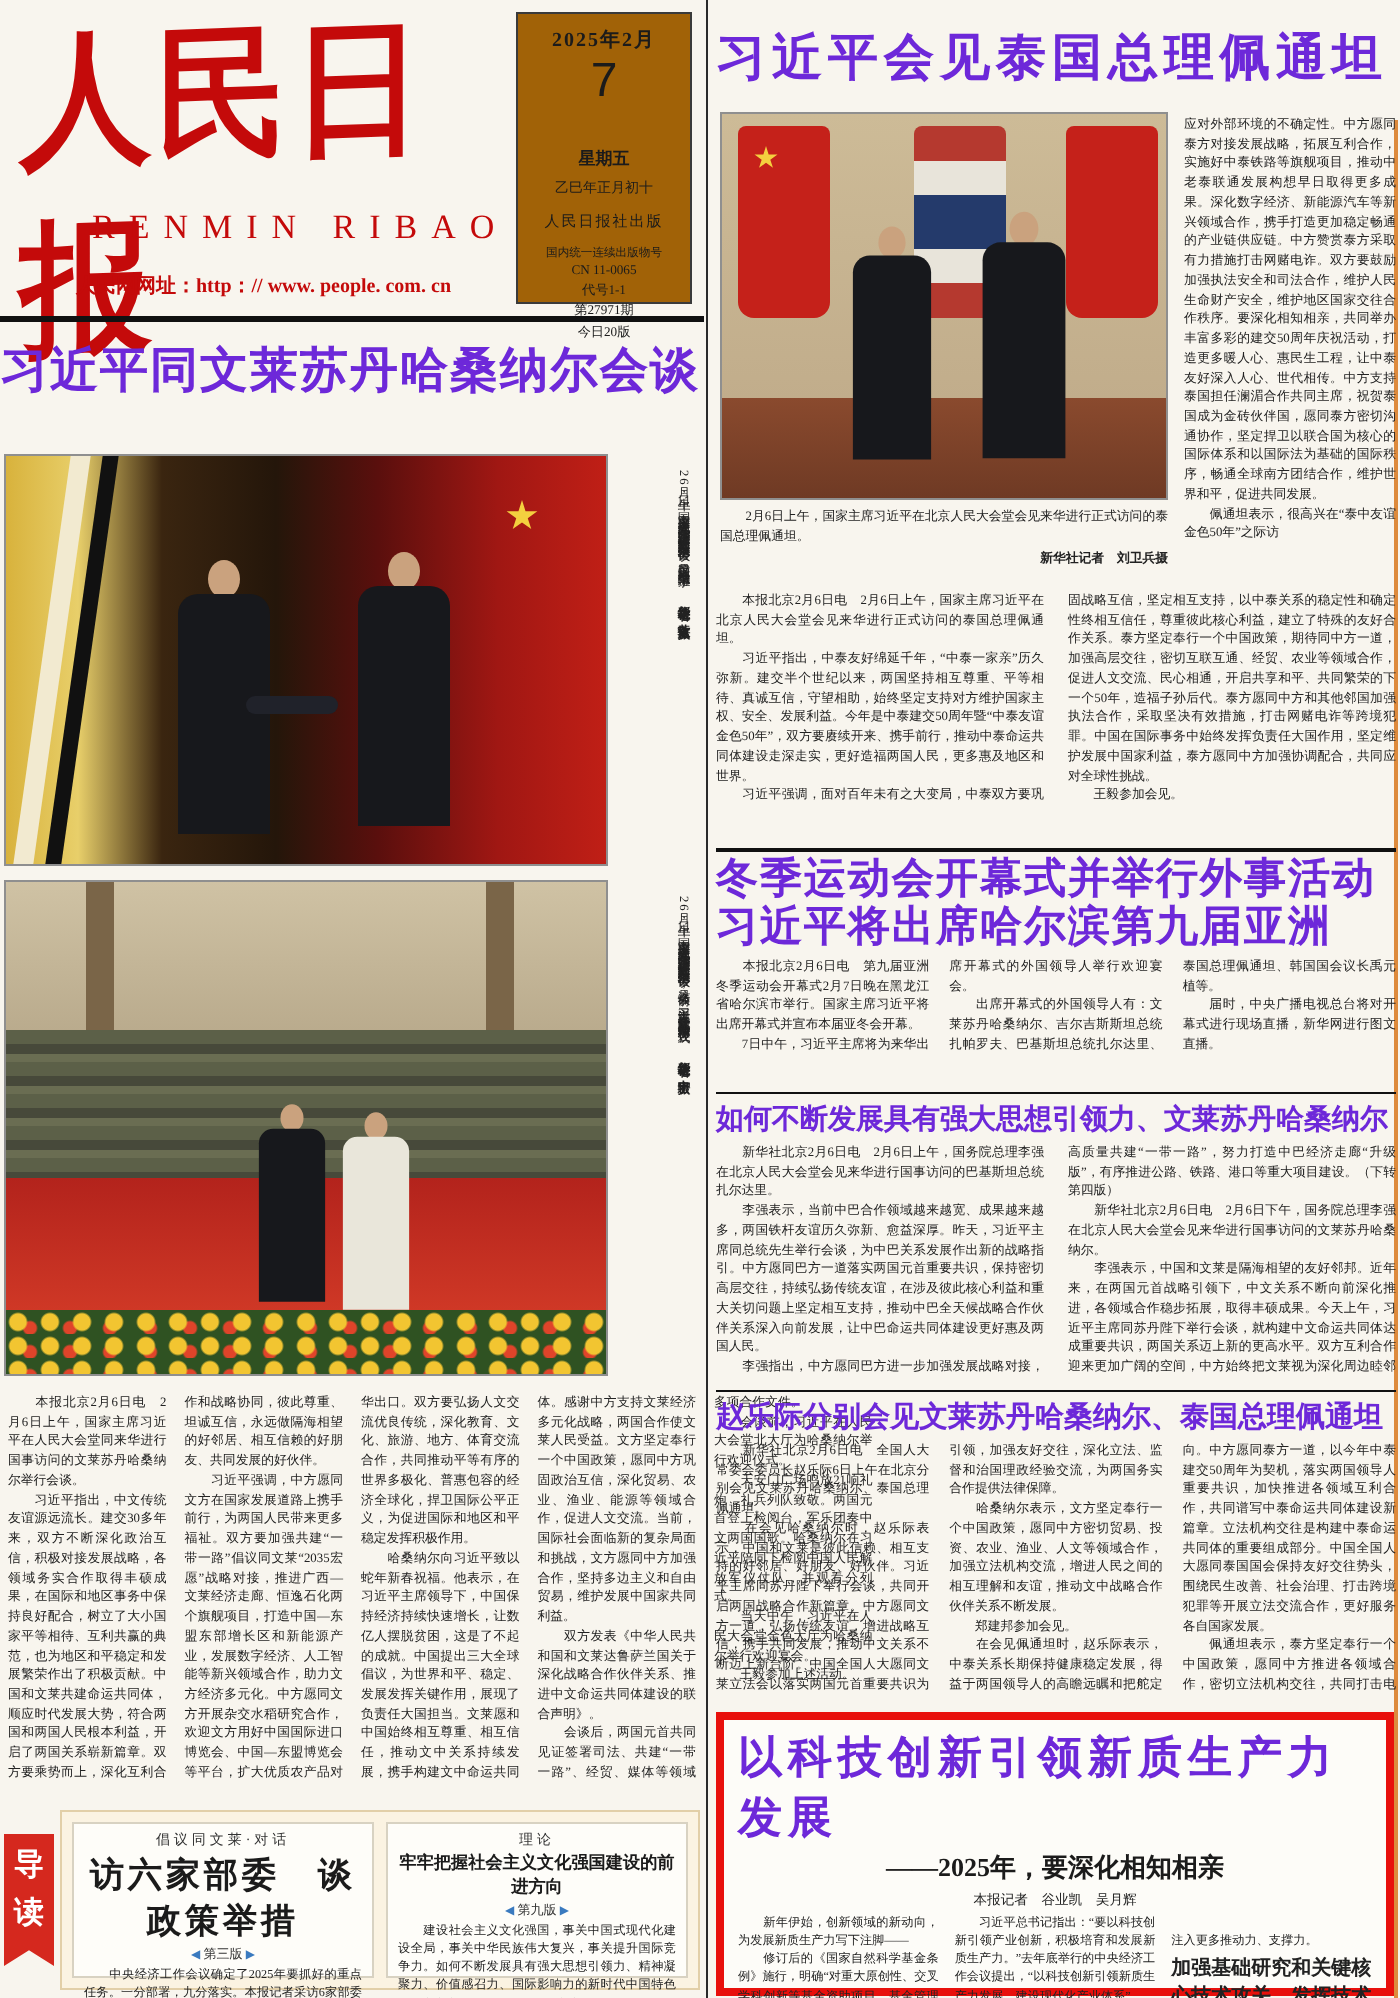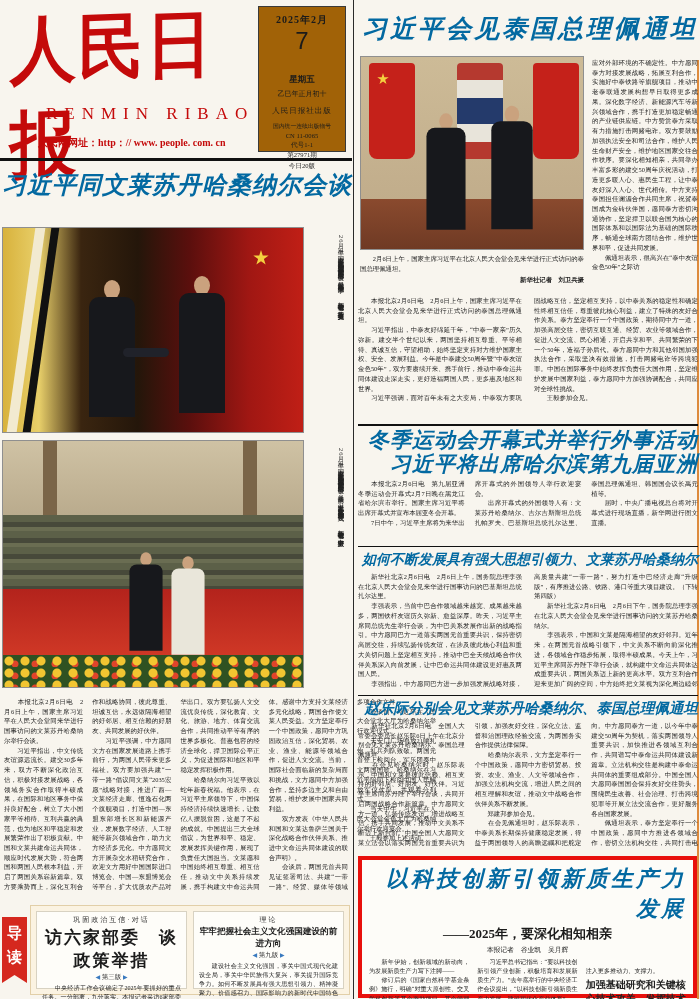--- a/index.html
+++ b/index.html
@@ -1,19 +1,19 @@
 <!DOCTYPE html>
 <html><head>
 <meta charset="utf-8">
 <style>
   * { margin:0; padding:0; box-sizing:border-box; }
   html,body { width:700px; height:999px; }
   body { background:#f8f5ee; position:relative; font-family:"Liberation Serif", serif; color:#1b1b1b; overflow:hidden; }
   .tiny { font-size:6.4px; line-height:1.52; text-align:justify; white-space:pre-line; color:#222; }
-  .hl { font-family:"Liberation Sans", sans-serif; font-weight:bold; color:#0369a1; text-align:right;font-style:italic; }
+  .hl { font-family:"Liberation Sans", sans-serif; font-weight:bold; color:#6d28d9; text-align:left; }
 
   
   #left-region { position:absolute; left:0; top:0; width:352px; height:999px; }
   #main-divider { position:absolute; left:353px; top:0; width:1px; height:999px; background:#2a2a2a; }
   #right-edge { position:absolute; left:697px; top:60px; width:2px; height:939px; background:#dd8a3c; }
 
   #paper-name { position:absolute; left:10px; top:8px; width:246px; font-size:66px; font-weight:900; color:#c40a0a;
     font-family:"DejaVu Serif", serif; letter-spacing:2px; transform:skewY(-2deg) scaleY(1.1); line-height:1.3; }
   #romanized { position:absolute; left:46px; top:104px; font-size:17px; font-weight:normal; letter-spacing:7px; color:#c40a0a; font-family:"Liberation Serif", serif; }
   #website { position:absolute; left:38px; top:136px; font-size:10px; font-weight:bold; color:#c40a0a; }
@@ -191,21 +191,21 @@
 　　会谈后，两国元首共同见证签署司法、共建“一带一路”、经贸、媒体等领域多项合作文件。
 　　会谈前，习近平在人民大会堂北大厅为哈桑纳尔举行欢迎仪式。
 　　天安门广场鸣放21响礼炮，礼兵列队致敬。两国元首登上检阅台，军乐团奏中文两国国歌。哈桑纳尔在习近平陪同下检阅中国人民解放军仪仗队，并观看分列式。
 　　当天中午，习近平在人民大会堂金色大厅为哈桑纳尔举行欢迎宴会。
 　　王毅参加上述活动。</div>
 
   <div id="daodu">
     <div id="daodu-tab">导读</div>
     <div id="daodu-box">
       <div class="daodu-card">
-        <div class="daodu-kicker">巩固政治互信·对话</div>
+        <div class="daodu-kicker">倡议同文莱·对话</div>
         <div class="daodu-title" style="font-size:17px; letter-spacing:2px;">访六家部委　谈政策举措</div>
         <div class="daodu-page">
           <span class="arr">◀</span>
           <span>第三版</span>
           <span class="arr">▶</span>
         </div>
         <div class="daodu-body">　　中央经济工作会议确定了2025年要抓好的重点任务。一分部署，九分落实。本报记者采访6家部委相关司局负责同志：推动经济持续回升向好，将推出哪些可感可及的政策举措？聚焦堵点问题，如何整合资源集中发力、同向发力？</div>
       </div>
       <div class="daodu-card">
         <div class="daodu-kicker">理论</div>

